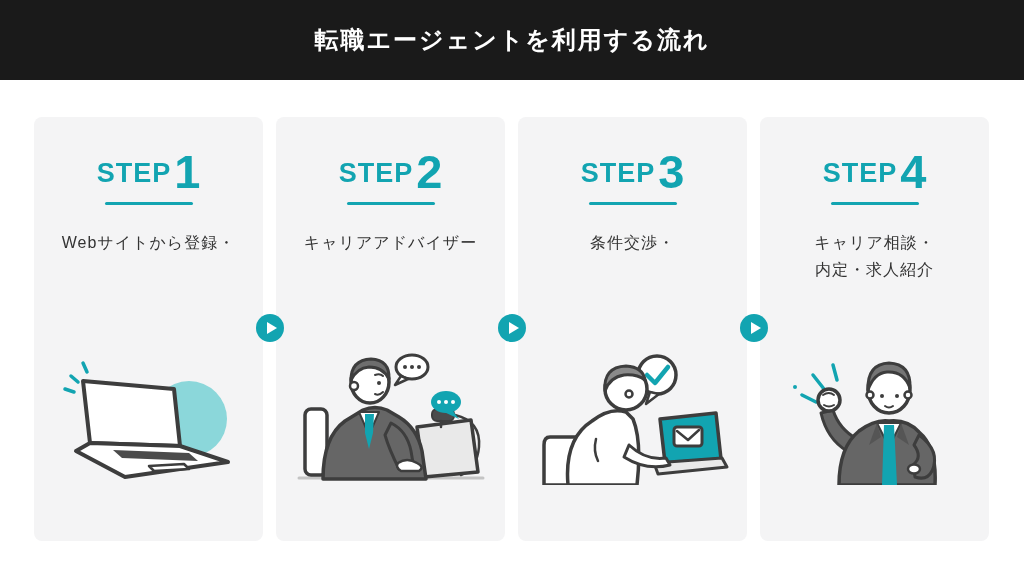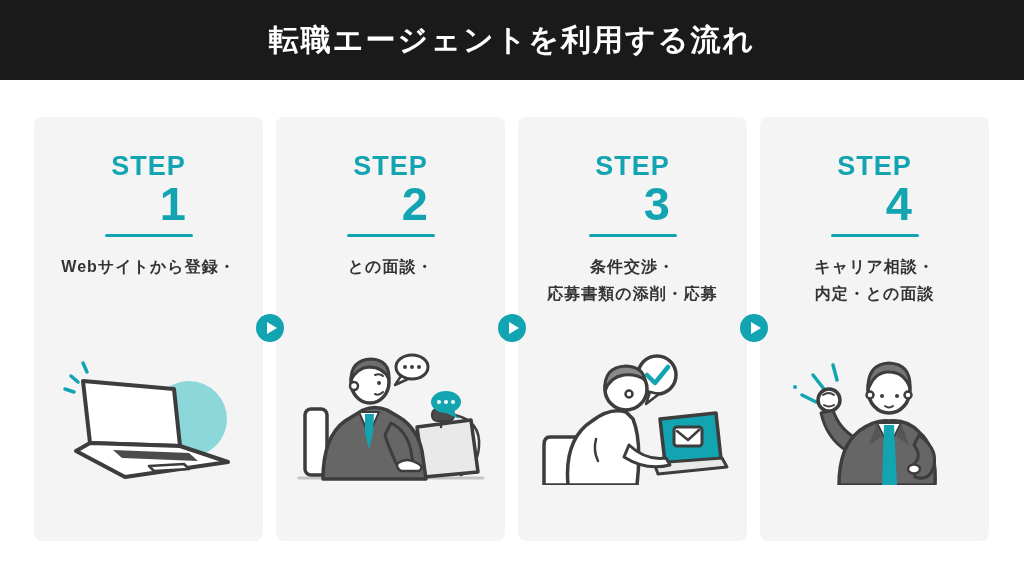--- a/index.html
+++ b/index.html
@@ -11,44 +11,44 @@
   }
   .page { position:relative; width:1024px; height:576px; background:#ffffff; }
 
   
   .header {
     height:80px;
     background:var(--header-bg, #1a1a1a);
     display:flex; align-items:center; justify-content:center;
   }
   .title {
-    color:#ffffff; font-size:30px; font-weight:bold; letter-spacing:2px;
+    color:#ffffff; font-size:24px; font-weight:bold; letter-spacing:2px;
   }
 
   
   .cards {
     position:relative;
     display:flex; gap:13px;
     padding:0 34px;
     margin-top:37px;
   }
   .card {
     width:229px; height:424px;
     background:var(--card-bg, #f4f4f5);
     border-radius:8px;
     display:flex; flex-direction:column; align-items:center;
     padding-top:36px;
   }
-  .step-head { display:flex; align-items:flex-end; color:var(--accent-teal, #12a4b1);flex-direction:column; }
+  .step-head { display:flex; align-items:flex-end; color:var(--accent-teal, #12a4b1); }
   .step-label { font-size:27px; font-weight:bold; letter-spacing:1px; line-height:1; padding-bottom:5px; }
   .step-num { font-size:47px; font-weight:bold; line-height:0.82; margin-left:3px; }
   .step-underline { width:88px; height:3px; background:var(--accent-teal, #12a4b1); margin-top:10px; border-radius:2px; }
   .desc {
-    margin-top:16px; text-align:center;
-    font-size:16px; line-height:27px; font-weight:bold;
+    margin-top:24px; text-align:center;
+    font-size:16px; line-height:27px; font-weight:normal;
     color:var(--text-dark, #333333); letter-spacing:1px;
   }
   .desc span { display:block; }
   .illus { margin-top:auto; margin-bottom:56px; display:flex; justify-content:center; }
 
   
   .arrow {
     position:absolute; top:197px;
     width:28px; height:28px; border-radius:50%;
     background:var(--accent-teal, #12a4b1);
@@ -93,21 +93,21 @@
       </div>
     </section>
 
     <section class="card">
       <div class="step-head">
         <span class="step-label">STEP</span>
         <span class="step-num">2</span>
       </div>
       <div class="step-underline"></div>
       <p class="desc">
-        <span>との面談・</span>
+        <span>キャリアアドバイザー</span>
       </p>
       <div class="illus">
         <svg width="192" height="134" viewBox="0 0 192 134">
           <path d="M4,127 L188,127" stroke="#c4c4c4" stroke-width="3" stroke-linecap="round"></path>
           <rect x="10" y="58" width="22" height="66" rx="6" fill="#ffffff" stroke="#3d3d3d" stroke-width="3.5"></rect>
           <path class="ln" d="M160,64 Q186,70 184,96 Q182,118 166,124" fill="none" stroke-width="2.5"></path>
           <path class="ln" d="M122,76 L176,69 L183,121 L129,126 Z" fill="#e9e9e9" stroke-width="3.5"></path>
           <rect x="137" y="58" width="22" height="12" rx="5" fill="#4b4b4b" stroke="#3d3d3d" stroke-width="2"></rect>
           <path class="ln" d="M146,70 L146,76" stroke-width="2.5"></path>
           <path class="ln" d="M28,128 Q28,86 50,70 L68,59 Q80,54 92,59 L104,66 Q122,77 127,100 L131,128 Z" fill="#666666" stroke-width="3.5"></path>
@@ -136,21 +136,20 @@
     </section>
 
     <section class="card">
       <div class="step-head">
         <span class="step-label">STEP</span>
         <span class="step-num">3</span>
       </div>
       <div class="step-underline"></div>
       <p class="desc">
         <span>条件交渉・</span>
-        <span>応募書類の添削・応募</span>
       </p>
       <div class="illus">
         <svg width="194" height="136" viewBox="0 0 194 136">
           <circle cx="121" cy="26" r="19" fill="#ffffff" stroke="#3d3d3d" stroke-width="3.5"></circle>
           <path class="ln" d="M114,43 L110,55 L123,45 Z" fill="#ffffff" stroke-width="2.5"></path>
           <path d="M111,26 L119,34 L132,18" fill="none" stroke="#12a4b1" stroke-width="4.5" stroke-linecap="round" stroke-linejoin="round"></path>
           <path class="ln" d="M14,88 Q8,88 8,96 L8,136 L54,136 L54,96 Q54,88 48,88 Z" fill="#ffffff" stroke-width="3.5"></path>
           <path class="ln" d="M32,136 Q28,90 56,72 Q74,58 90,63 L97,70 Q106,92 101,136 Z" fill="#ffffff" stroke-width="3.5"></path>
           <path class="ln" d="M60,90 Q57,102 62,112" fill="none" stroke-width="2.5"></path>
           <circle cx="90" cy="40" r="21" fill="#ffffff" stroke="#3d3d3d" stroke-width="3.5"></circle>
@@ -166,21 +165,21 @@
     </section>
 
     <section class="card">
       <div class="step-head">
         <span class="step-label">STEP</span>
         <span class="step-num">4</span>
       </div>
       <div class="step-underline"></div>
       <p class="desc">
         <span>キャリア相談・</span>
-        <span>内定・との面談</span>
+        <span>内定・求人紹介</span>
       </p>
       <div class="illus">
         <svg width="184" height="132" viewBox="0 0 184 132">
           <path d="M30,22 L41,36" stroke="#12a4b1" stroke-width="3.5" stroke-linecap="round"></path>
           <path d="M50,12 L54,27" stroke="#12a4b1" stroke-width="3.5" stroke-linecap="round"></path>
           <path d="M19,42 L33,49" stroke="#12a4b1" stroke-width="3.5" stroke-linecap="round"></path>
           <circle cx="12" cy="34" r="2" fill="#12a4b1"></circle>
           <path class="ln" d="M50,57 Q56,76 74,86 L64,98 Q44,86 38,60 Z" fill="#666666" stroke-width="3"></path>
           <circle cx="46" cy="47" r="11" fill="#ffffff" stroke="#3d3d3d" stroke-width="3.5"></circle>
           <path class="ln" d="M40,42 Q46,38 51,42" fill="none" stroke-width="2"></path>

